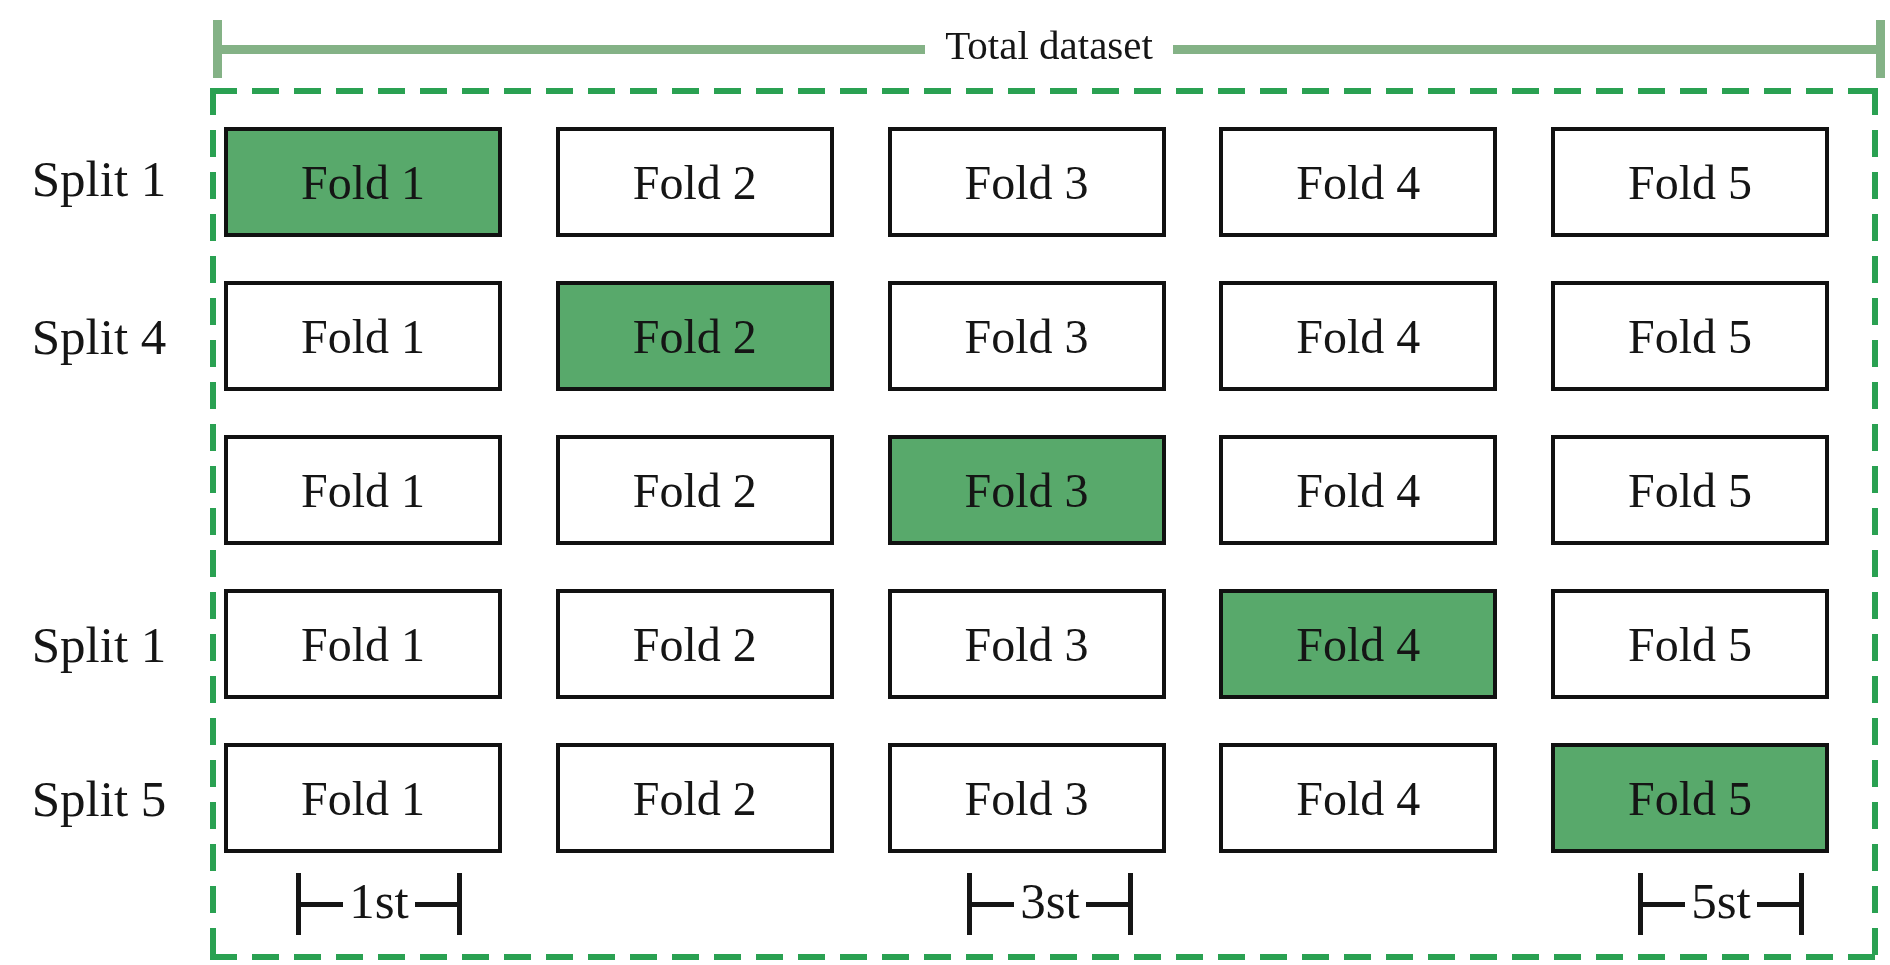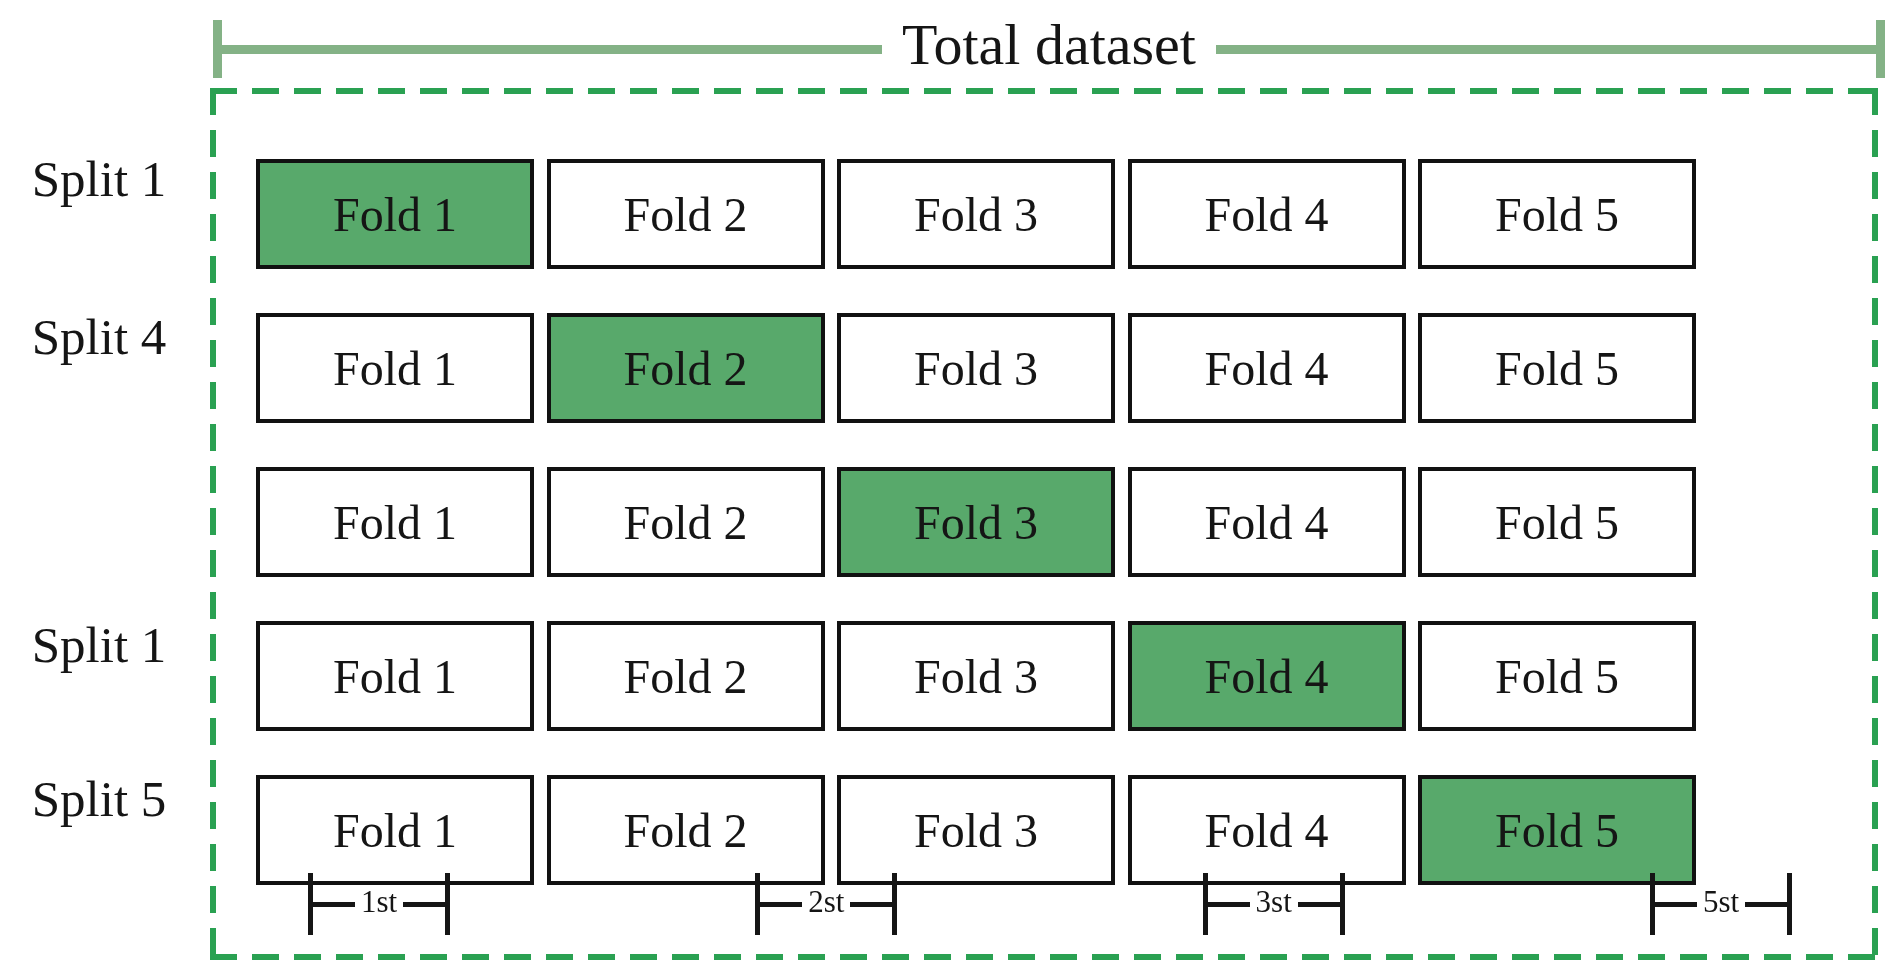--- a/index.html
+++ b/index.html
@@ -31,21 +31,21 @@
     background: #84b286;
     flex: 0 0 auto;
   }
   .bracket-line {
     height: 9px;
     background: #84b286;
     flex: 1 1 auto;
   }
   .bracket-title {
     flex: 0 0 auto;
-    font-size: 58px;
+    font-size: 41px;
     line-height: 1;
     padding: 0 20px;
     transform: translateY(-4px);
     white-space: nowrap;
   }
 
   
   .frame {
     position: absolute;
     left: 210px;
@@ -75,26 +75,25 @@
     height: 62px;
     line-height: 62px;
     text-align: center;
     font-size: 51px;
     white-space: nowrap;
   }
 
   
   .fold-row {
     position: absolute;
-    left: 256px;
-    width: 1440px;
+    left: 224px;
+    width: 1605px;
     height: 110px;
     display: flex;
     justify-content: space-between;
-    margin-top: 32px;
   }
   .fold-box {
     box-sizing: border-box;
     width: 278px;
     height: 110px;
     border: 4px solid #111111;
     background: #ffffff;
     display: flex;
     align-items: center;
     justify-content: center;
@@ -125,21 +124,21 @@
     background: #151515;
     flex: 0 0 auto;
   }
   .ruler-line {
     width: 42px;
     height: 5px;
     background: #151515;
     flex: 0 0 auto;
   }
   .ruler-text {
-    font-size: 31px;
+    font-size: 51px;
     line-height: 1;
     padding: 0 6px;
     transform: translateY(-3px);
     white-space: nowrap;
   }
 </style>
 </head>
 <body>
 
 <div class="canvas">
@@ -208,33 +207,26 @@
     <div class="ruler">
       <div class="ruler-endbar"></div>
       <div class="ruler-line"></div>
       <div class="ruler-text">1st</div>
       <div class="ruler-line"></div>
       <div class="ruler-endbar"></div>
     </div>
     <div class="ruler">
       <div class="ruler-endbar"></div>
       <div class="ruler-line"></div>
-      <div class="ruler-text">2st</div>
+      <div class="ruler-text">3st</div>
       <div class="ruler-line"></div>
       <div class="ruler-endbar"></div>
     </div>
     <div class="ruler">
       <div class="ruler-endbar"></div>
       <div class="ruler-line"></div>
-      <div class="ruler-text">3st</div>
+      <div class="ruler-text">5st</div>
       <div class="ruler-line"></div>
       <div class="ruler-endbar"></div>
     </div>
-    <div class="ruler">
-      <div class="ruler-endbar"></div>
-      <div class="ruler-line"></div>
-      <div class="ruler-text">5st</div>
-      <div class="ruler-line"></div>
-      <div class="ruler-endbar"></div>
-    </div>
   </div>
 
 </div>
 
 </body></html>

